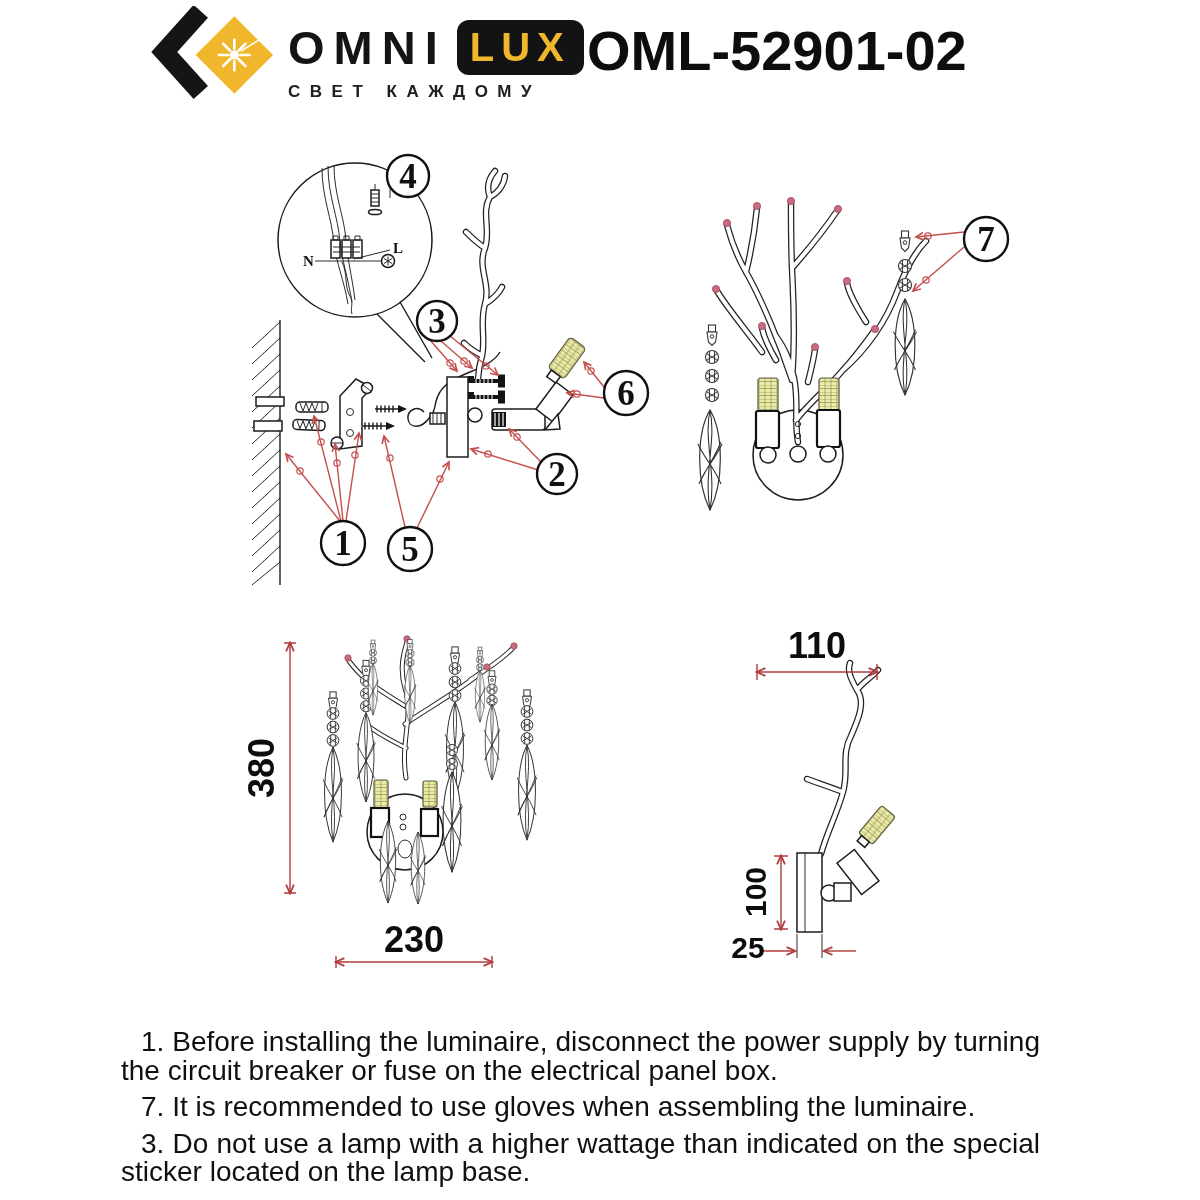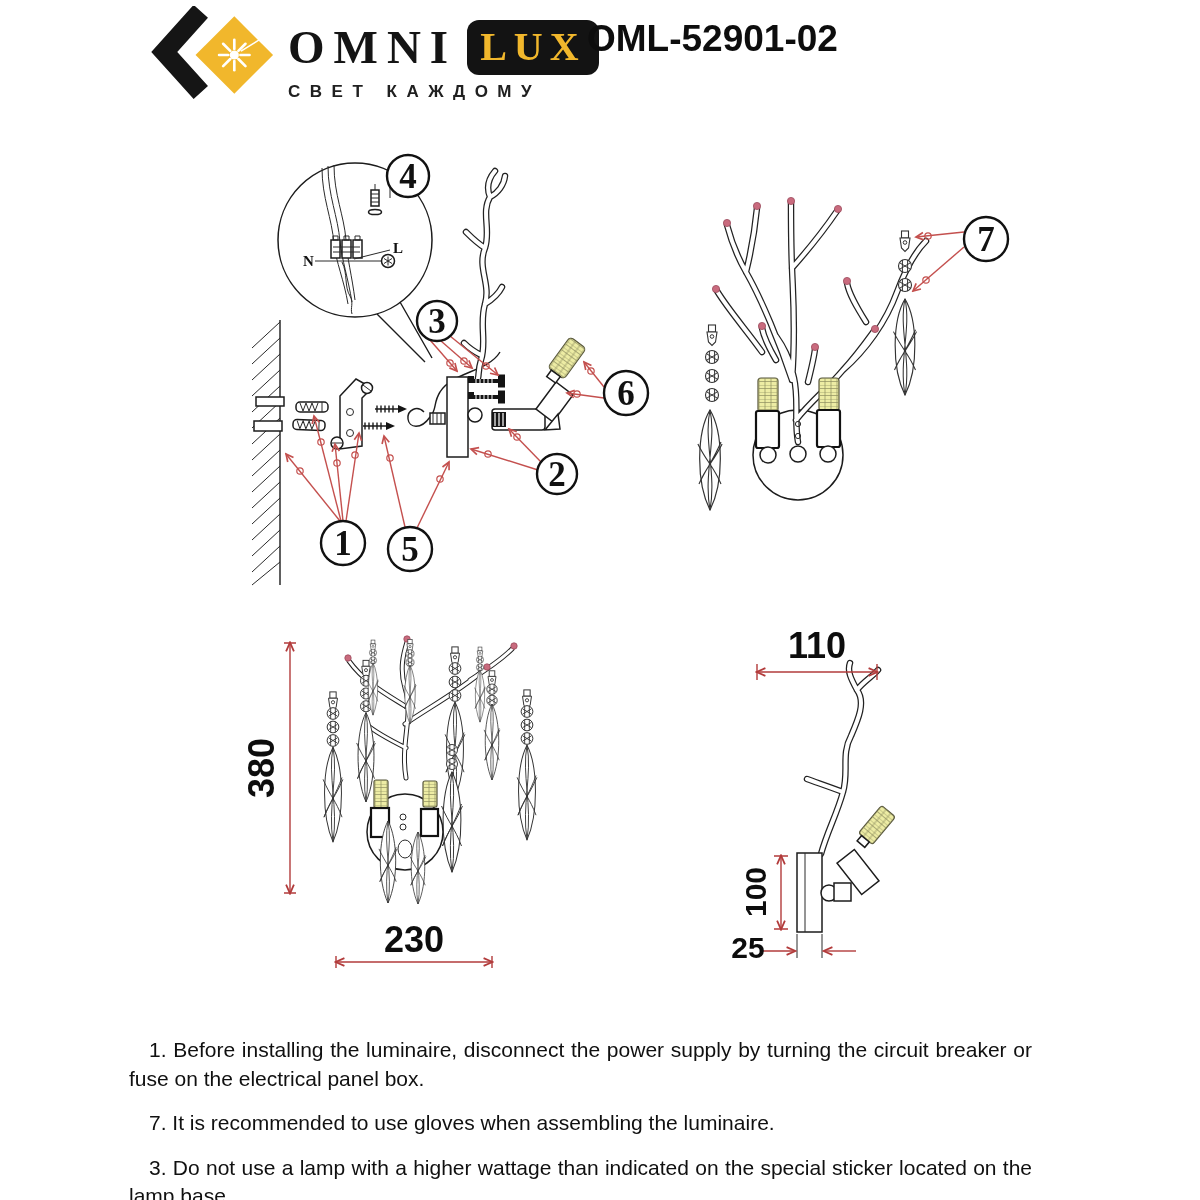--- a/index.html
+++ b/index.html
@@ -6,26 +6,26 @@
     --accent-yellow:#F1B72C; --leader-red:#C4504E; --dimension-red:#B23B3B;
     --bulb-yellow:#EDECA4; --tip-pink:#C96B7E; --ink:#111111;
   }
   html,body{margin:0;padding:0;background:#e8e8e8;}
   .page{position:relative;width:1200px;height:1200px;background:#ffffff;overflow:hidden;
         font-family:"Liberation Sans",sans-serif;color:var(--ink);}
   
   .logo{position:absolute;left:148px;top:6px;display:flex;align-items:flex-start;}
   .logo-icon{width:132px;height:102px;display:block;}
   .logo-text{margin-left:8px;padding-top:14px;}
-  .brand-line{display:flex;align-items:center;font-family:Liberation Serif, serif;}
+  .brand-line{display:flex;align-items:center;}
   .brand-omni{font-size:47px;font-weight:700;letter-spacing:9px;color:#141414;line-height:1;}
   .brand-lux-box{margin-left:10px;background:#131313;border-radius:12px;padding:7px 13px 8px 13px;display:inline-block;}
   .brand-lux{font-size:40px;font-weight:700;letter-spacing:7px;color:var(--accent-yellow);line-height:1;}
   .tagline{margin-top:7px;font-size:17px;font-weight:600;letter-spacing:9.5px;color:#202020;}
-  .model{position:absolute;left:587px;top:18px;font-size:37px;font-weight:700;letter-spacing:0px;color:#0d0d0d;}
+  .model{position:absolute;left:587px;top:18px;font-size:56px;font-weight:700;letter-spacing:0px;color:#0d0d0d;}
   
   .drawing{position:absolute;left:0;top:0;}
   .blk{stroke:#1c1c1c;fill:none;stroke-width:1.4;}
   .blk-thin{stroke:#2a2a2a;fill:none;stroke-width:1;}
   .wht{fill:#ffffff;stroke:#1c1c1c;stroke-width:1.5;}
   .wht-bold{fill:#ffffff;stroke:#111;stroke-width:2.2;}
   .solid{fill:#141414;stroke:none;}
   .ob{stroke:#222;fill:none;stroke-linecap:round;stroke-linejoin:round;}
   .ow{stroke:#fff;fill:none;stroke-linecap:round;stroke-linejoin:round;}
   .w65{stroke-width:6.5;} .w40{stroke-width:4;} .w50{stroke-width:5;} .w30{stroke-width:3;}
@@ -38,21 +38,21 @@
   .dimline{stroke:var(--dimension-red);fill:none;stroke-width:1.4;}
   .callout-circle{fill:#fff;stroke:#111;stroke-width:2.4;}
   .callout-num{font-family:"Liberation Serif",serif;font-size:35px;font-weight:700;fill:#111;text-anchor:middle;}
   .dim-label{font-family:"Liberation Sans",sans-serif;font-size:36px;font-weight:700;fill:#0d0d0d;text-anchor:middle;}
   .dim-label-sm{font-family:"Liberation Sans",sans-serif;font-size:30px;font-weight:700;fill:#0d0d0d;text-anchor:middle;}
   .wire-label{font-family:"Liberation Serif",serif;font-size:15px;font-weight:700;fill:#111;}
   .sketch{stroke:#333;fill:none;stroke-width:1;}
   .crystal{fill:#ffffff;stroke:#333;stroke-width:1.1;}
   
   .instructions{position:absolute;left:113px;top:1020px;width:935px;}
-  .instr{margin:16px;text-align:justify;text-indent:20px;font-size:21px;line-height:28.5px;color:#101010;}
+  .instr{margin:8px;text-align:justify;text-indent:20px;font-size:28px;line-height:28.5px;color:#101010;}
 </style>
 </head>
 <body>
 
 <div class="page">
 
   <div class="logo">
     <svg class="logo-icon" viewBox="0 0 130 100">
       <path d="M52,5 L16,45 L52,85" fill="none" stroke="#151515" stroke-width="19"></path>
       <g transform="rotate(45 85 48)">

